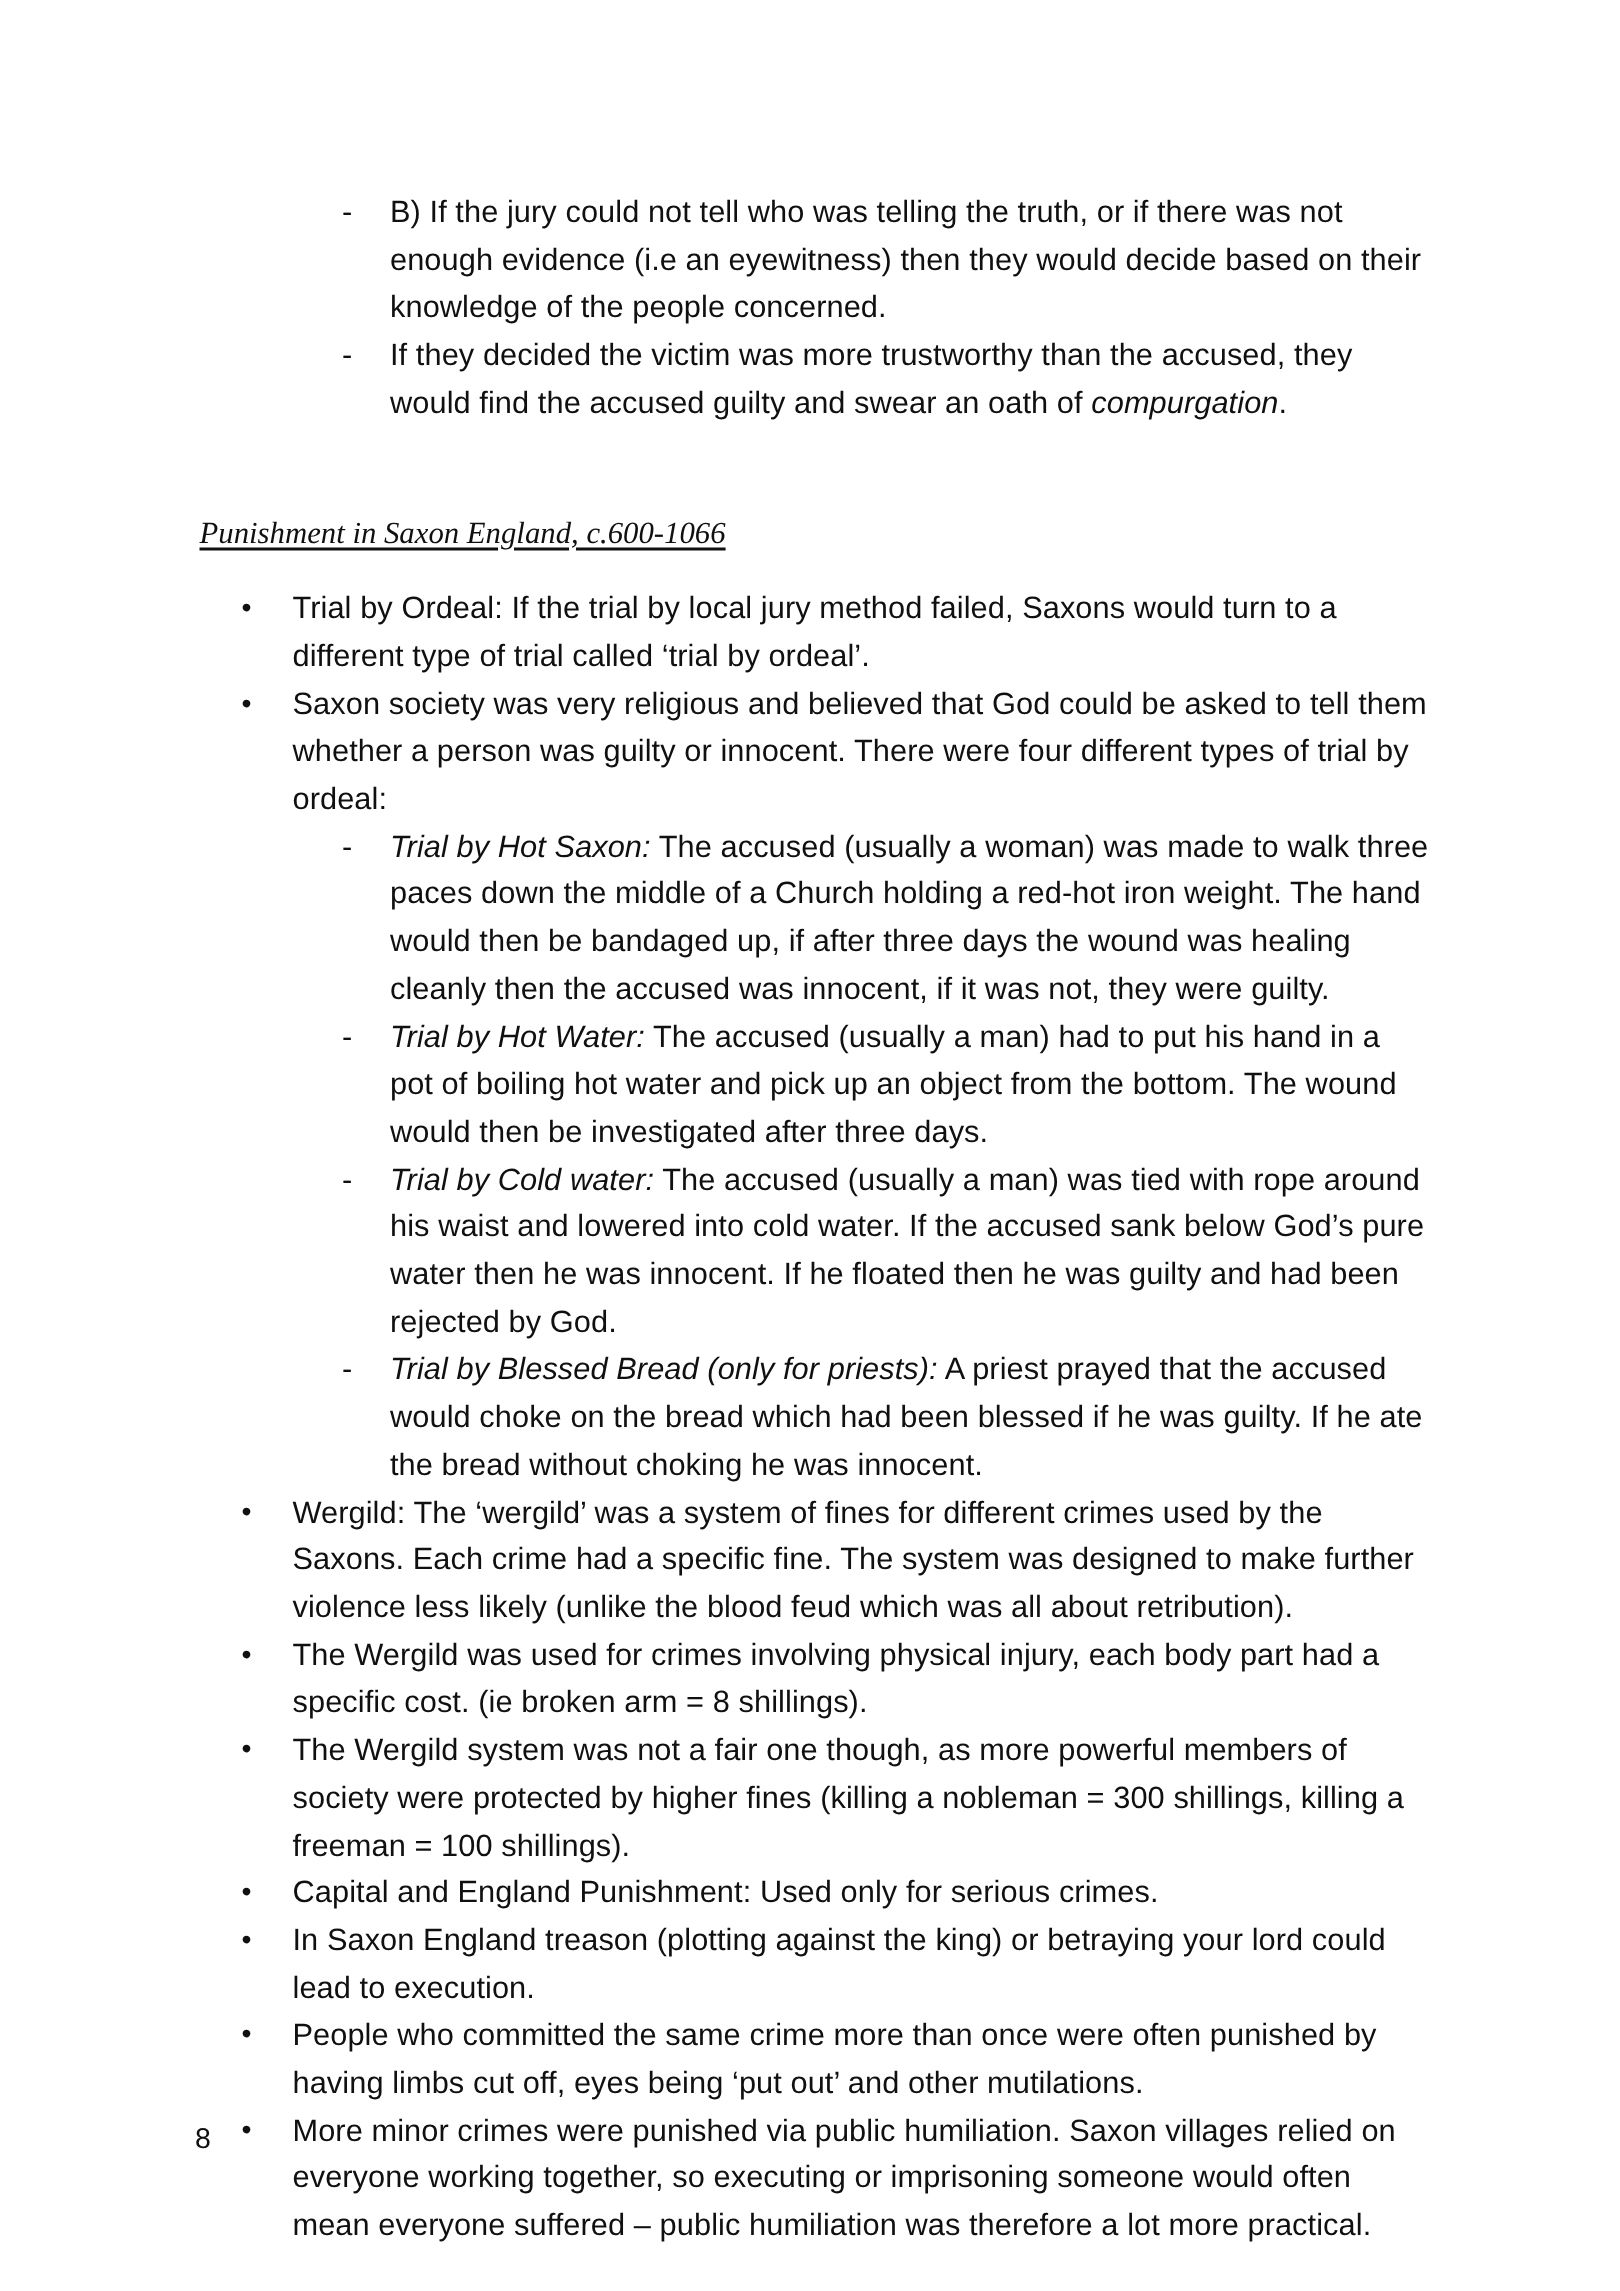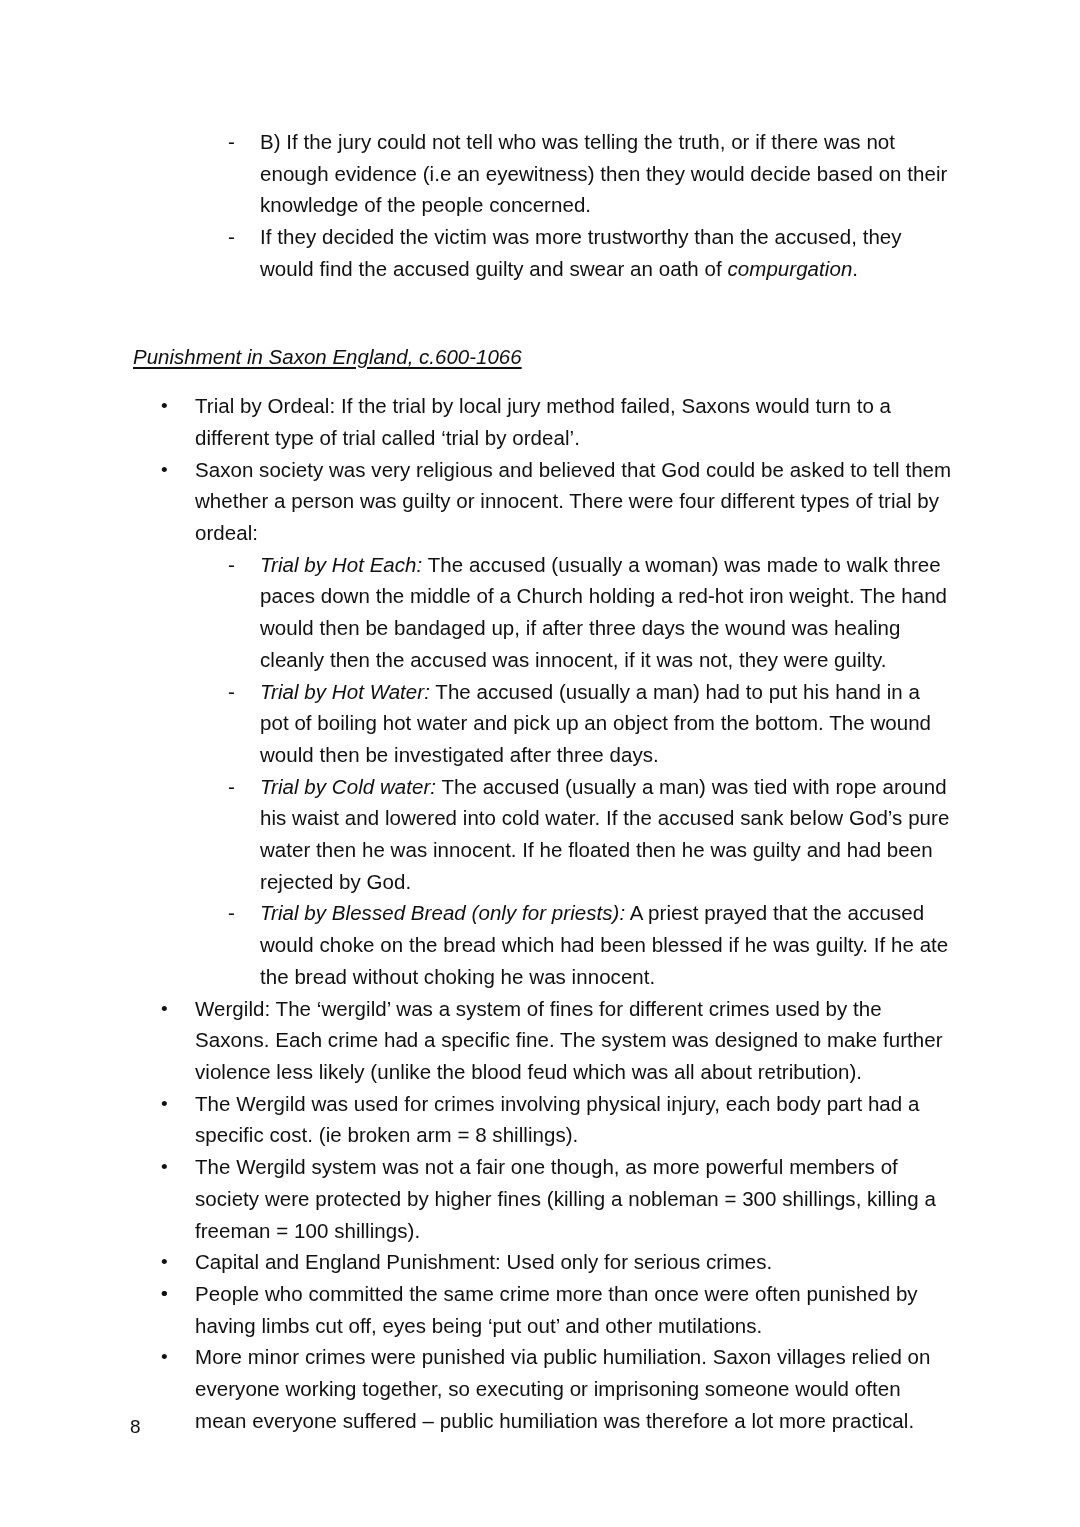--- a/index.html
+++ b/index.html
@@ -77,20 +77,21 @@
   .section-heading {
     position: relative;
     font-size: 20.5px;
     line-height: 31.7px;
     font-style: italic;
     text-decoration: underline;
     text-underline-offset: 3px;
     margin: 0;
     padding: 0;
     white-space: nowrap;
+    font-family: Liberation Serif, serif;
   }
 
   .gap-before-heading { height: 56px; }
   .gap-after-heading  { height: 18px; }
 
   
   .page-number {
     position: absolute;
     left: 130px;
     top: 1415px;
@@ -113,29 +114,29 @@
 
     <div class="gap-before-heading"></div>
 
     <div class="section-heading">Punishment in Saxon England, c.600-1066</div>
 
     <div class="gap-after-heading"></div>
 
     <div id="punishment-list">
         <div class="li lvl1"><span class="marker">•</span><span class="txt"><b>Trial by Ordeal:</b><span> If the trial by local jury method failed, Saxons would turn to a different type of trial called ‘trial by ordeal’.</span></span></div>
         <div class="li lvl1"><span class="marker">•</span><span class="txt"><span>Saxon society was very religious and believed that God could be asked to tell them whether a person was guilty or innocent. There were four different types of trial by ordeal:</span></span></div>
-        <div class="li lvl2"><span class="marker">-</span><span class="txt"><i>Trial by Hot Each:</i><span> The accused (usually a woman) was made to walk three paces down the middle of a Church holding a red-hot iron weight. The hand would then be bandaged up, if after three days the wound was healing cleanly then the accused was innocent, if it was not, they were guilty.</span></span></div>
+        <div class="li lvl2"><span class="marker">-</span><span class="txt"><i>Trial by Hot Saxon:</i><span> The accused (usually a woman) was made to walk three paces down the middle of a Church holding a red-hot iron weight. The hand would then be bandaged up, if after three days the wound was healing cleanly then the accused was innocent, if it was not, they were guilty.</span></span></div>
         <div class="li lvl2"><span class="marker">-</span><span class="txt"><i>Trial by Hot Water:</i><span> The accused (usually a man) had to put his hand in a pot of boiling hot water and pick up an object from the bottom. The wound would then be investigated after  three days.</span></span></div>
         <div class="li lvl2"><span class="marker">-</span><span class="txt"><i>Trial by Cold water:</i><span> The accused (usually a man) was tied with rope around his waist and lowered into cold water. If the accused sank below God’s pure water then he was innocent. If he floated then he was guilty and had been rejected by God.</span></span></div>
         <div class="li lvl2"><span class="marker">-</span><span class="txt"><i>Trial by Blessed Bread (only for priests):</i><span> A priest prayed that the accused would choke on the bread which had been blessed if he was guilty. If he ate the bread without choking he was innocent.</span></span></div>
         <div class="li lvl1"><span class="marker">•</span><span class="txt"><b>Wergild:</b><span> The ‘wergild’ was a system of fines for different crimes used by the Saxons. Each crime had a specific fine. The system was designed to make further violence less likely (unlike the </span><b>blood feud</b><span> which was all about retribution).</span></span></div>
         <div class="li lvl1"><span class="marker">•</span><span class="txt"><span>The Wergild was used for crimes involving physical injury, each body part had a specific cost. (ie broken arm = 8 shillings).</span></span></div>
         <div class="li lvl1"><span class="marker">•</span><span class="txt"><span>The Wergild system was not a fair one though, as more powerful members of society were protected by higher fines (killing a nobleman = 300 shillings, killing a freeman = 100 shillings).</span></span></div>
         <div class="li lvl1"><span class="marker">•</span><span class="txt"><b>Capital and England Punishment:</b><span> Used only for serious crimes.</span></span></div>
-        <div class="li lvl1"><span class="marker">•</span></div>
+        <div class="li lvl1"><span class="marker">•</span><span class="txt"><span>In Saxon England treason (plotting against the king) or betraying your lord could lead to execution.</span></span></div>
         <div class="li lvl1"><span class="marker">•</span><span class="txt"><span>People who committed the same crime more than once were often punished by having limbs cut off, eyes being ‘put out’ and other mutilations.</span></span></div>
         <div class="li lvl1"><span class="marker">•</span><span class="txt"><span>More minor crimes were punished via public humiliation. Saxon villages relied on everyone working together, so executing or imprisoning someone would often mean everyone suffered – public humiliation was therefore a lot more practical.</span></span></div>
       </div>
 
   </div>
 
   <div class="page-number">8</div>
 
 </div>
 

